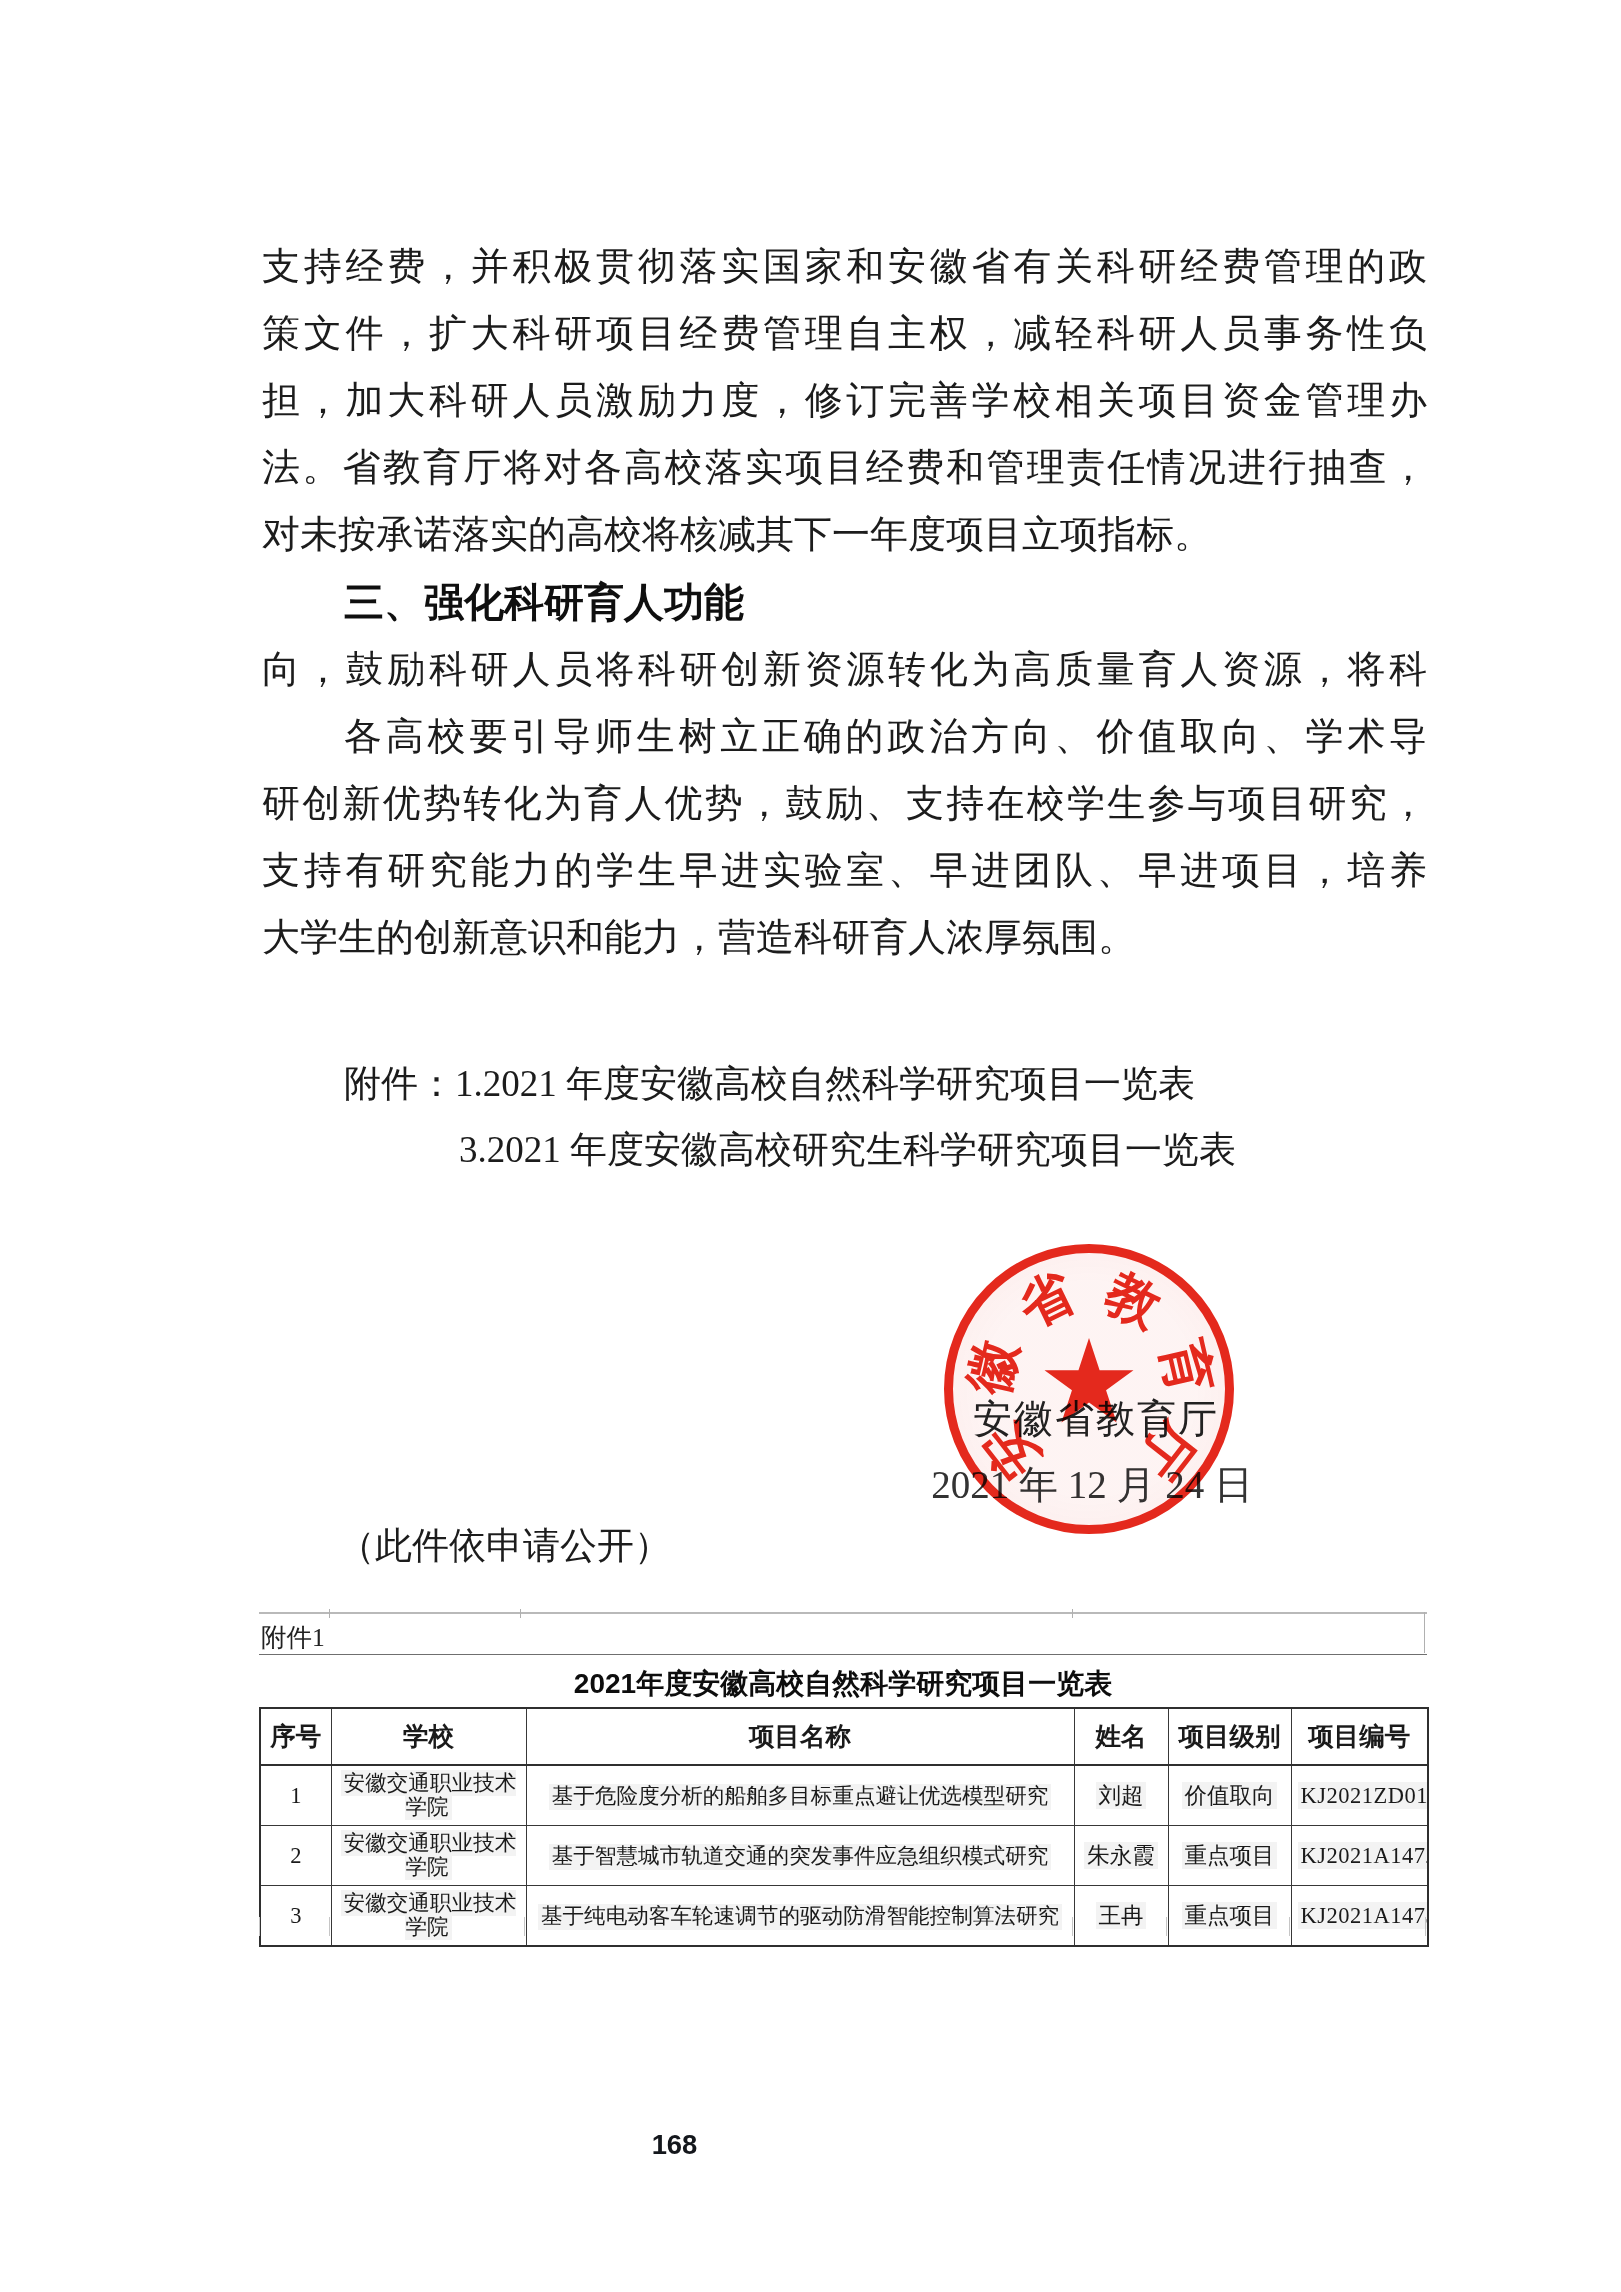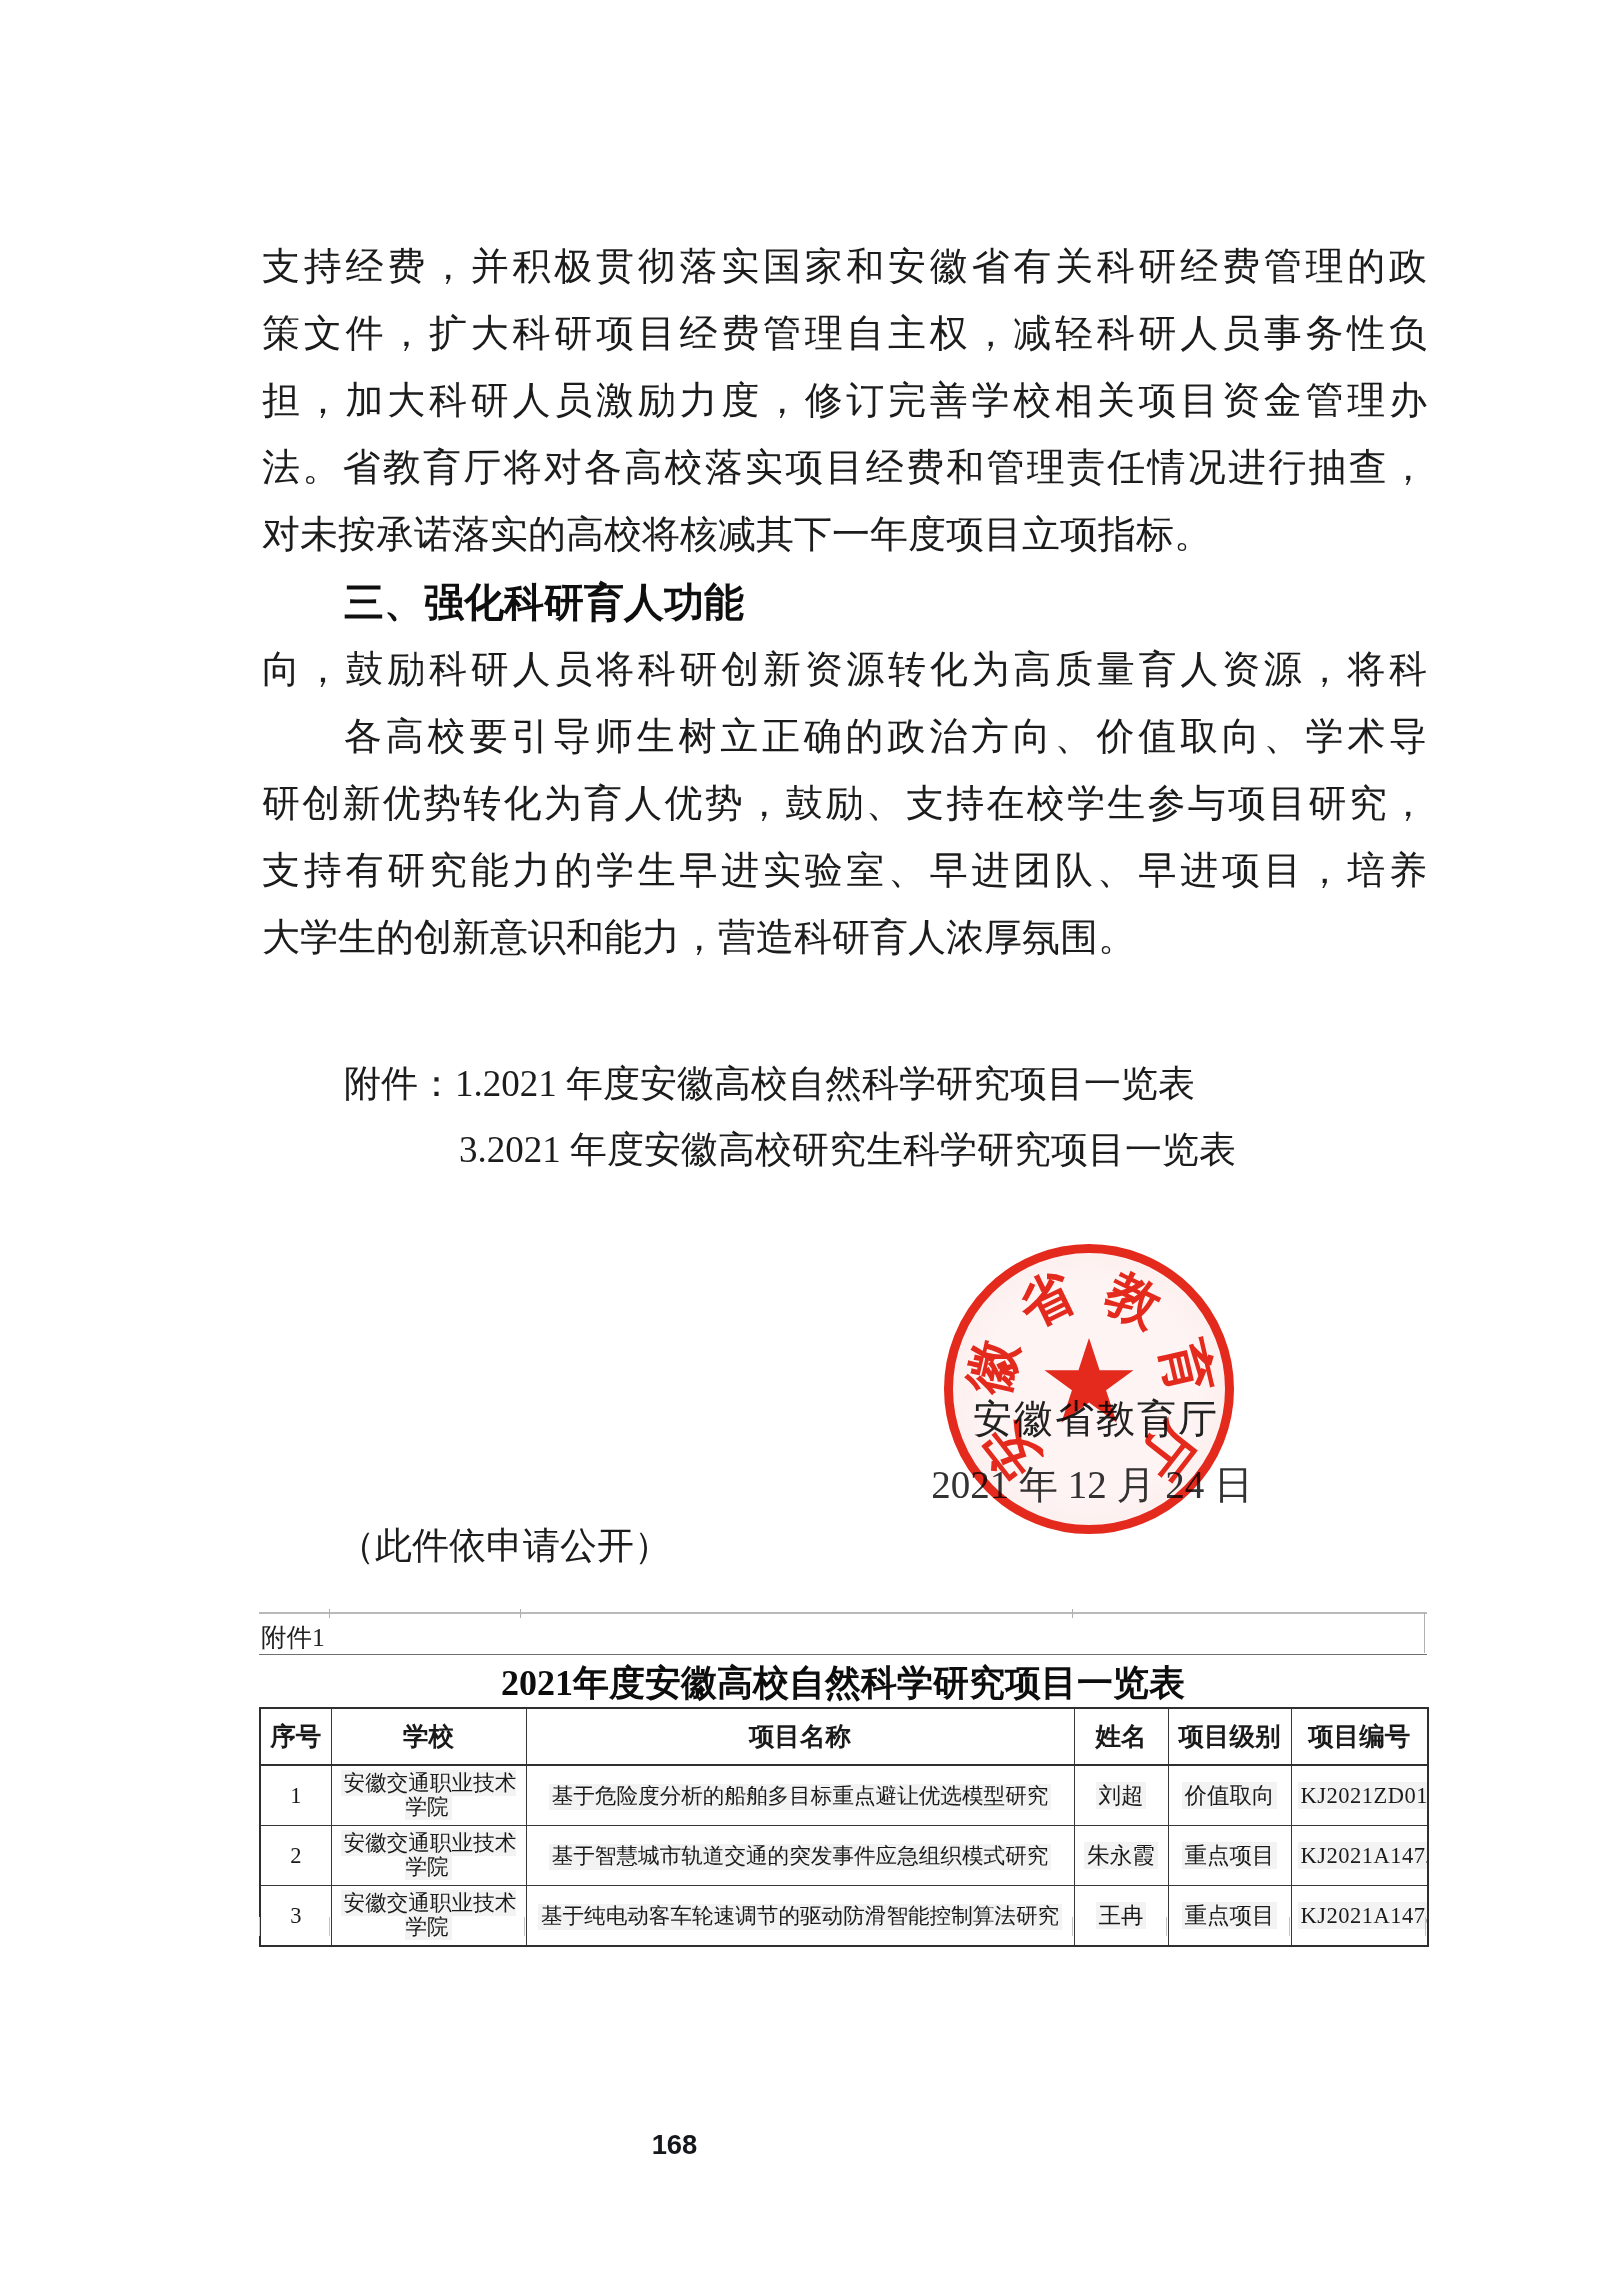--- a/index.html
+++ b/index.html
@@ -90,22 +90,22 @@
   .tick.t3{left:813px;top:-2.9px;height:8.8px;}
   .tick.tr{left:1165px;top:0;height:41px;}
   .attach-tag{
     position:absolute;left:2px;top:11.8px;
     font-size:25.5px;line-height:27.4px;color:#222;white-space:nowrap;
   }
   .divline{position:absolute;left:0;top:42px;width:1168px;height:0;border-top:1px solid #6f6f6f;}
   .table-title{
     position:absolute;left:0;top:47px;width:1168px;height:49px;
     text-align:center;
-    font-family:Liberation Serif, serif;
-    font-size:36px;line-height:49px;font-weight:bold;color:#0d0d0d;
+    font-family:Liberation Sans, sans-serif;
+    font-size:28px;line-height:49px;font-weight:bold;color:#0d0d0d;
   }
   table.projects{
     position:absolute;left:0;top:95px;width:1168px;
     border-collapse:collapse;table-layout:fixed;
     font-size:22.5px;color:#1a1a1a;
   }
   table.projects th,table.projects td{
     border:1.5px solid #383838;
     padding:6px;text-align:center;vertical-align:middle;
     overflow:hidden;

